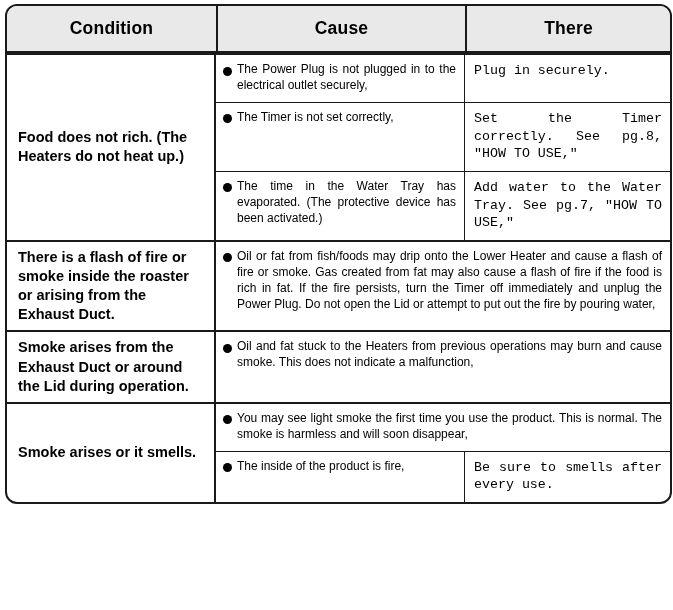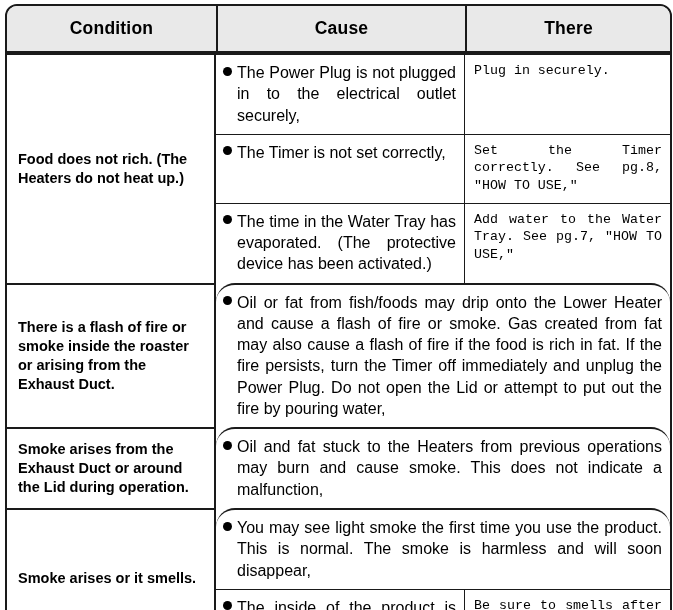--- a/index.html
+++ b/index.html
@@ -61,26 +61,26 @@
   
   td.cond {
     border-right: 2.5px solid #1a1a1a;
     font-weight: bold;
     font-size: 14.5px;
     line-height: 1.32;
     padding: 6px 9px 6px 11px;
     vertical-align: middle;
   }
   td.cause {
-    font-size: 16px;
+    font-size: 12px;
     line-height: 1.33;
     padding: 7px 8px 8px 6px;
     margin-left: 16px;
   }
-  td.cause.span2 { border-right: none; border-radius: 19px; }
+  td.cause.span2 { border-right: none; }
   td.cause.hasrem { border-right: 1.6px solid #1a1a1a; }
   td.rem {
     font-size: 13.3px;
     line-height: 1.33;
     padding: 7px 8px 8px 9px;
     font-family: Liberation Mono, monospace;
   }
 
   tr.sec-start > td { border-top: 2.5px solid #1a1a1a; }
   tr.sub-row > td.cause,

